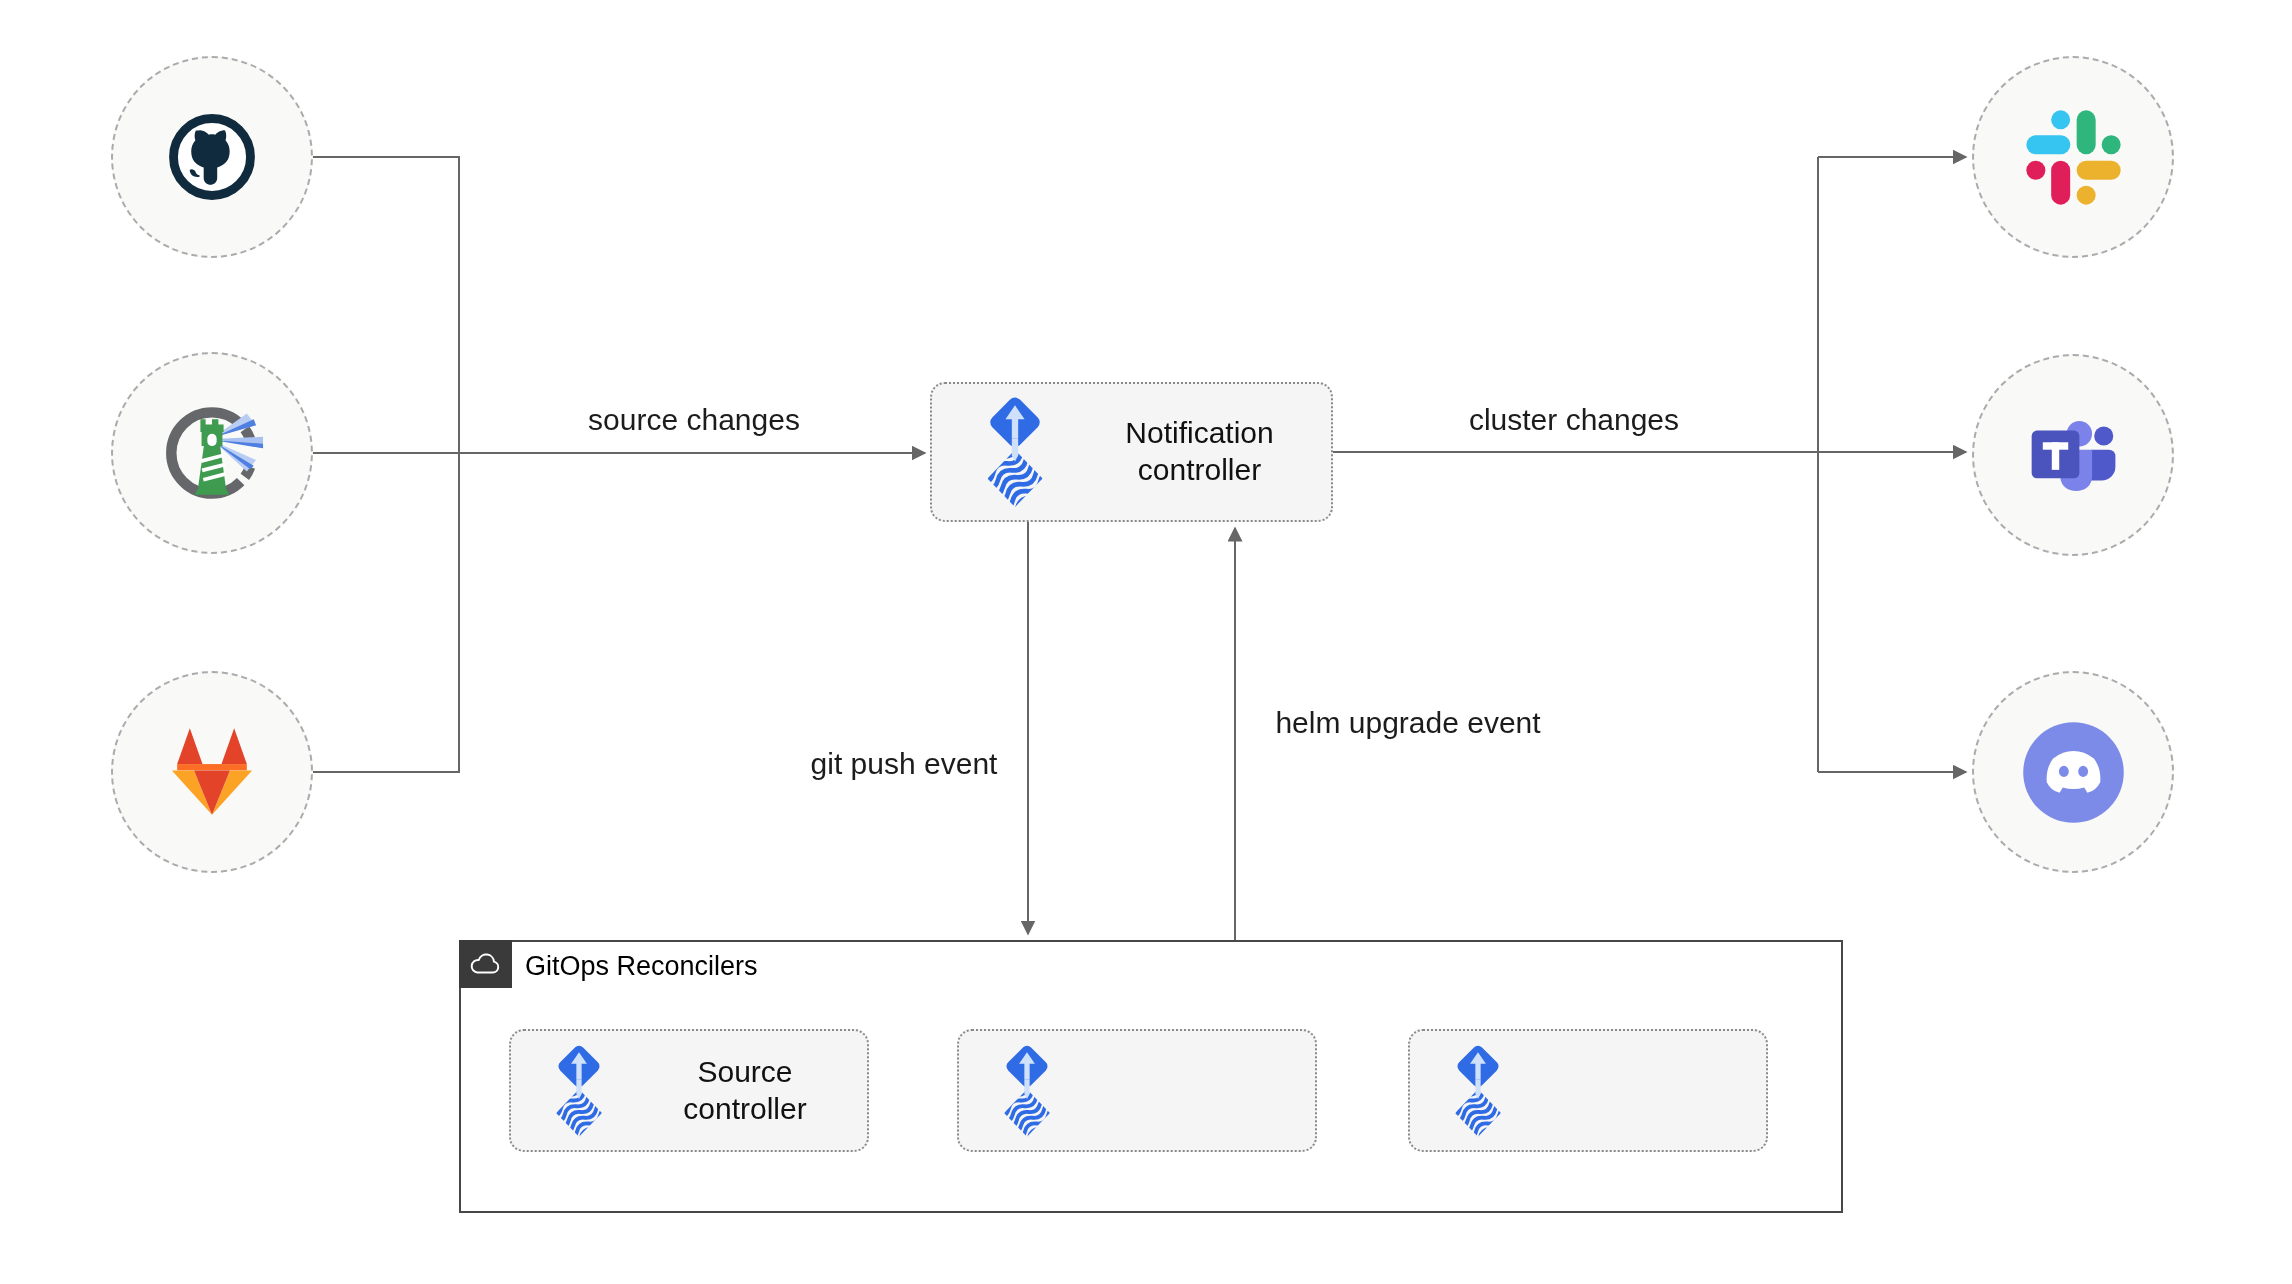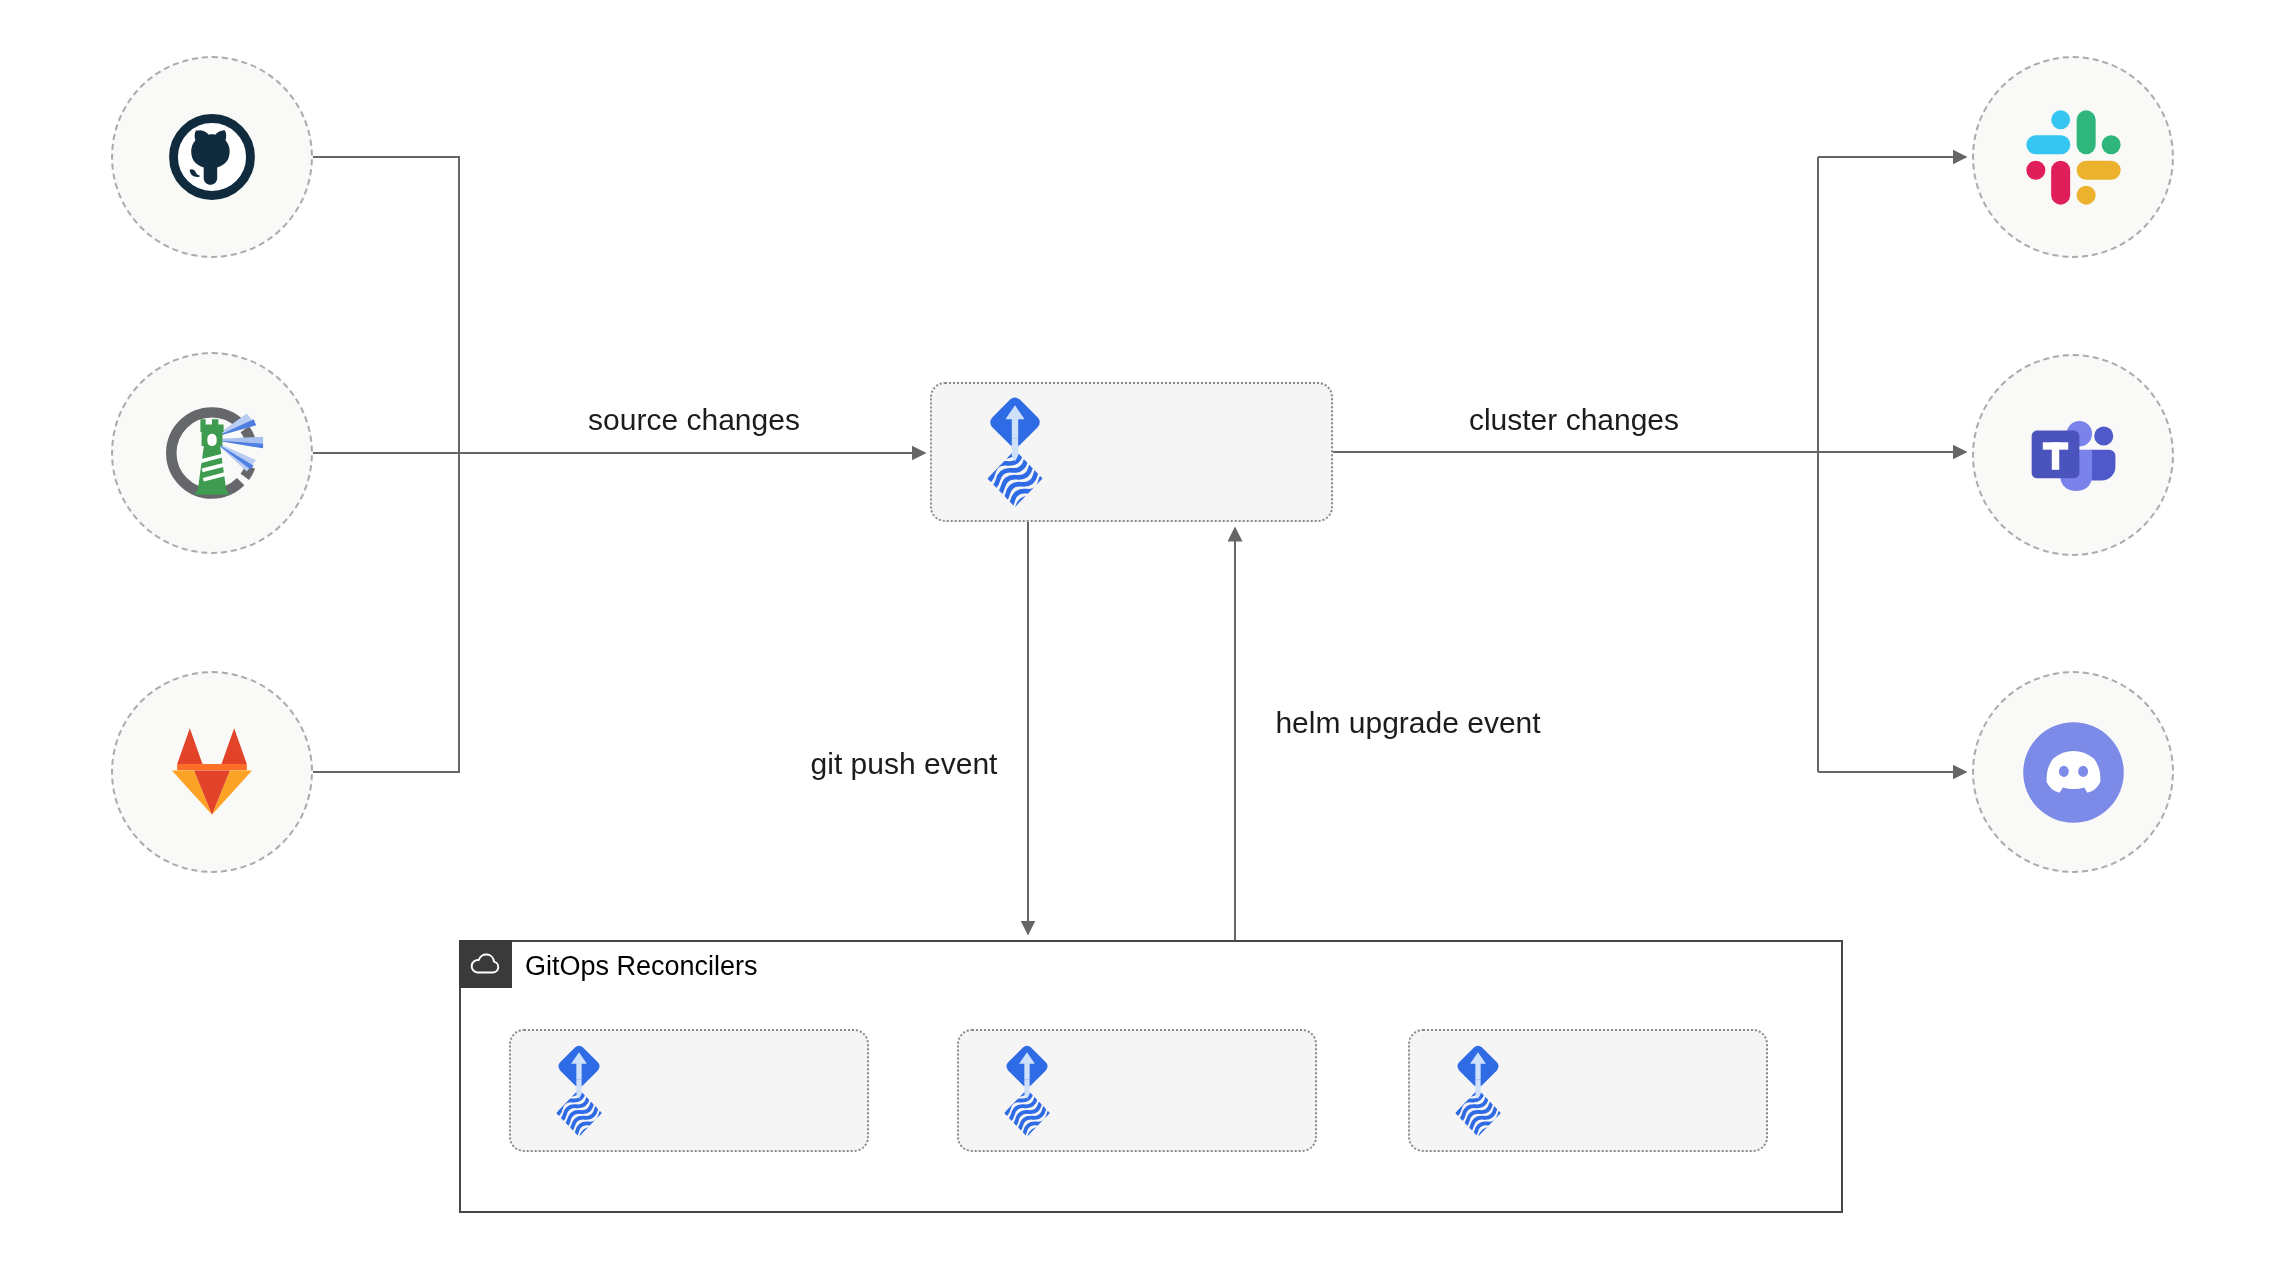--- a/index.html
+++ b/index.html
@@ -145,20 +145,23 @@
         <path d="M4,88 q8,-7 16,0 t16,0 t16,0 t16,0 t16,0 t16,0"></path>
         <path d="M4,96 q8,-7 16,0 t16,0 t16,0 t16,0 t16,0 t16,0"></path>
         <path d="M4,104 q8,-7 16,0 t16,0 t16,0 t16,0 t16,0 t16,0"></path>
       </g>
     </g>
     <polygon points="50,11 41,24 59,24" fill="#cfe0fa"></polygon>
     <rect x="47" y="20" width="6" height="22" fill="#cfe0fa"></rect>
     <polygon points="47,42 53,42 53,58 50,64 47,58" fill="#cfe0fa"></polygon>
   </svg>
 </span>
+    <div class="node-label">
+      <span>Notification controller</span>
+    </div>
   </div>
 
   <div class="edge-label" style="left:694px;top:420px;">source changes</div>
   <div class="edge-label" style="left:1574px;top:420px;">cluster changes</div>
   <div class="edge-label" style="left:904px;top:764px;">git push event</div>
   <div class="edge-label" style="left:1408px;top:723px;">helm upgrade event</div>
 
   <div class="endpoint" style="left:1972px;top:56px;">
     <svg viewBox="0 0 54 54" width="95" height="95">
       <g fill="#36c5f0">
@@ -227,20 +230,23 @@
         <path d="M4,88 q8,-7 16,0 t16,0 t16,0 t16,0 t16,0 t16,0"></path>
         <path d="M4,96 q8,-7 16,0 t16,0 t16,0 t16,0 t16,0 t16,0"></path>
         <path d="M4,104 q8,-7 16,0 t16,0 t16,0 t16,0 t16,0 t16,0"></path>
       </g>
     </g>
     <polygon points="50,11 41,24 59,24" fill="#cfe0fa"></polygon>
     <rect x="47" y="20" width="6" height="22" fill="#cfe0fa"></rect>
     <polygon points="47,42 53,42 53,58 50,64 47,58" fill="#cfe0fa"></polygon>
   </svg>
 </span>
+      <div class="node-label">
+        <span>Source controller</span>
+      </div>
     </div>
 
     <div class="ctrl-box small-box" style="left:496px;">
       <span class="flux-icon">
   <svg viewBox="0 0 100 110">
     <defs>
       <clipPath id="fluxclip">
                 <polygon points="50,53 76,80 50,107 24,80"></polygon>
               </clipPath>
     </defs>

